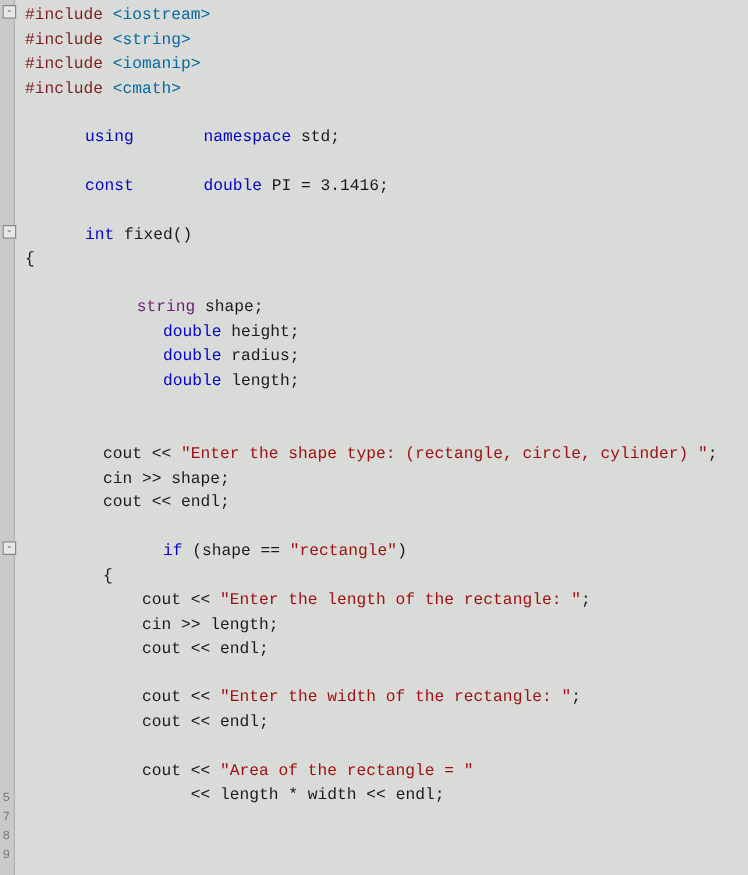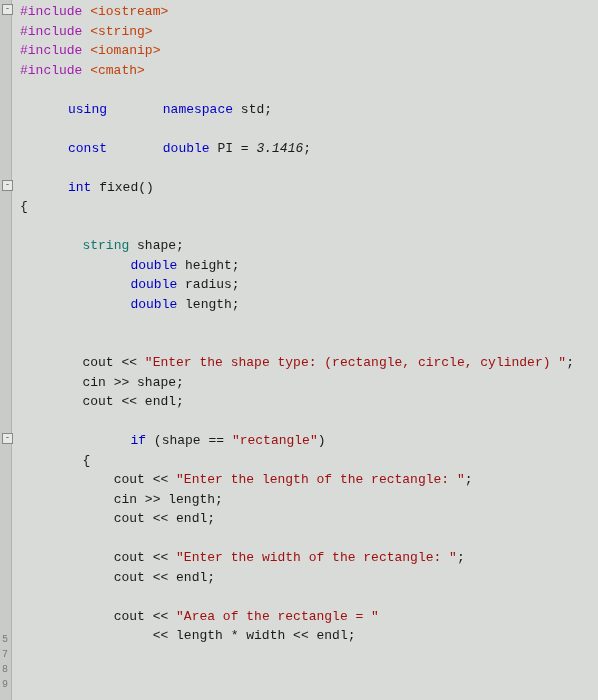--- a/index.html
+++ b/index.html
@@ -41,26 +41,26 @@
   width: 11px;
   height: 11px;
   border: 1px solid #888;
   background: #e8e8e8;
   font-size: 9px;
   line-height: 9px;
   text-align: center;
   color: #555;
 }
 .kw { color: #0000c8; margin-left: 48px; }
-.pp { color: #a21caf; }
-.pp-angle { color: #c2410c; }
-.type { color: #0f766e; }
+.pp { color: #7f1d1d; }
+.pp-angle { color: #0369a1; }
+.type { color: #701a75; margin-left: 27px; }
 .ident { color: #1a1a1a; }
 .str { color: #a01010; }
-.num { color: #1a1a1a; font-style: italic; }
+.num { color: #1a1a1a; }
 .op { color: #1a1a1a; }
 .punc { color: #1a1a1a; }
 .gutter-nums {
   position: absolute;
   left: 2px;
   bottom: 8px;
   font-size: 10px;
   color: #7a7a7a;
   line-height: 1.5;
 }

